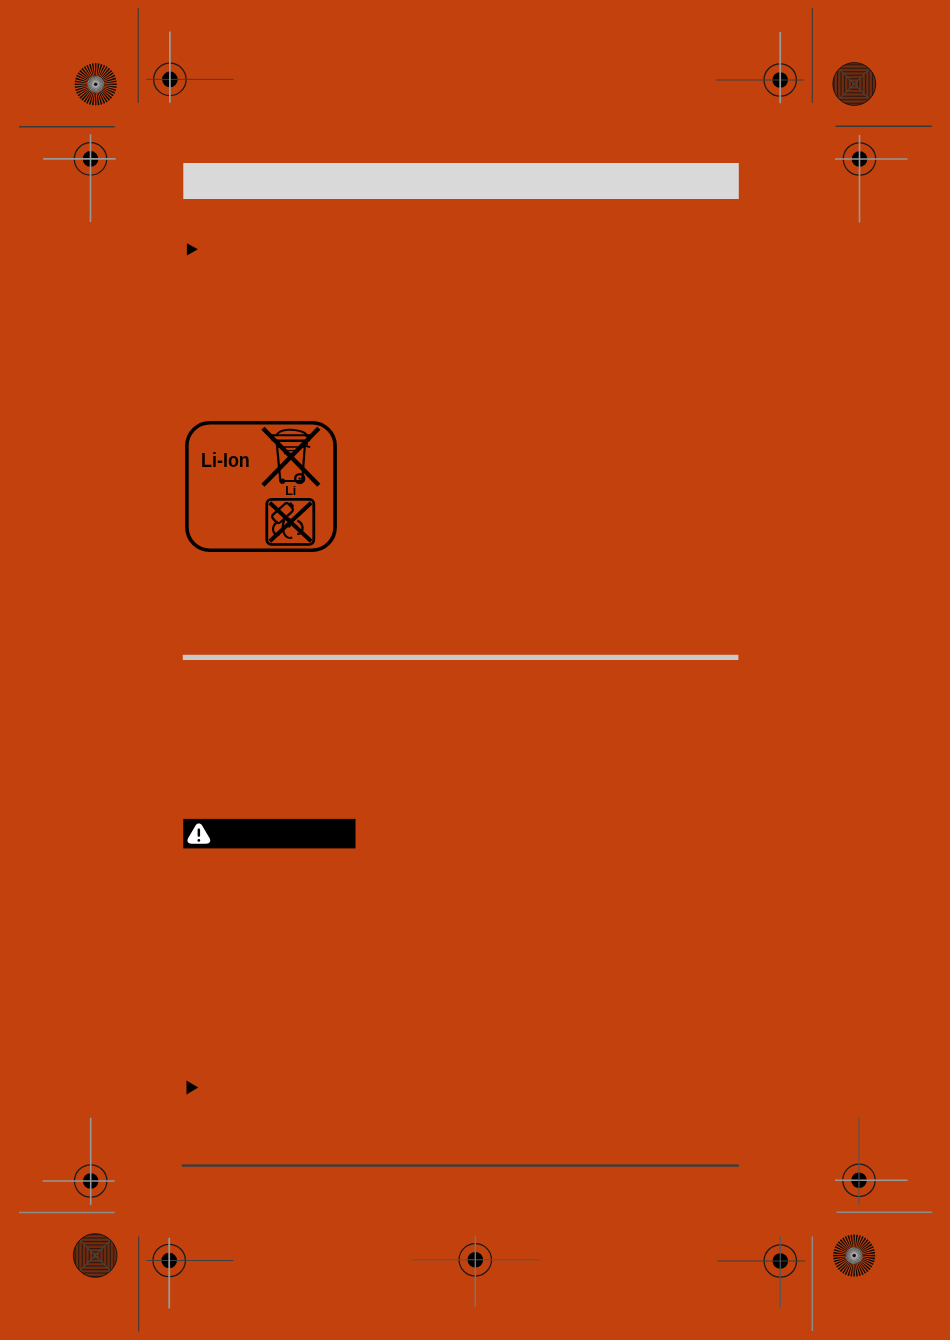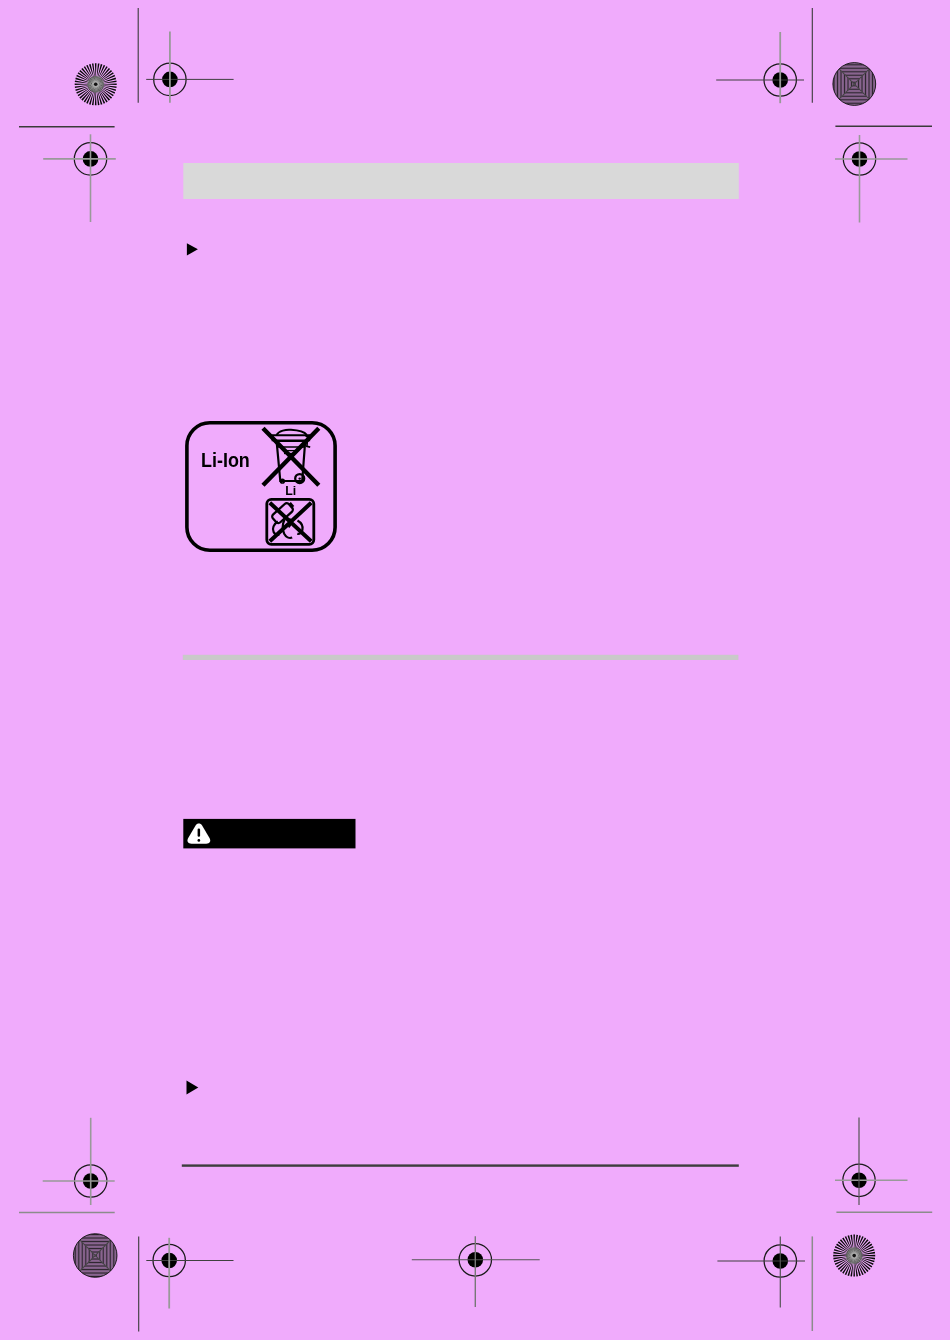--- a/index.html
+++ b/index.html
@@ -1,16 +1,16 @@
 <!DOCTYPE html>
 <html><head>
 <meta charset="utf-8">
 <style>
 html,body{margin:0;padding:0;background:#ffffff;}
-#page{-webkit-font-smoothing:antialiased;position:relative;width:950px;height:1340px;background:#f0abfc;overflow:hidden;font-family:"Liberation Sans",sans-serif;}
+#page{-webkit-font-smoothing:antialiased;position:relative;width:950px;height:1340px;background:#c2410c;overflow:hidden;font-family:"Liberation Sans",sans-serif;}
 #page>svg{position:absolute;left:0;top:0;display:block;}
 </style>
 </head>
 <body>
 
 <div id="page">
 <svg width="950" height="1340" viewBox="0 0 950 1340" xmlns="http://www.w3.org/2000/svg">
 
 <line x1="138.2" y1="8" x2="138.2" y2="102.8" stroke="#3a3a3a" stroke-width="1.1"></line>
 

